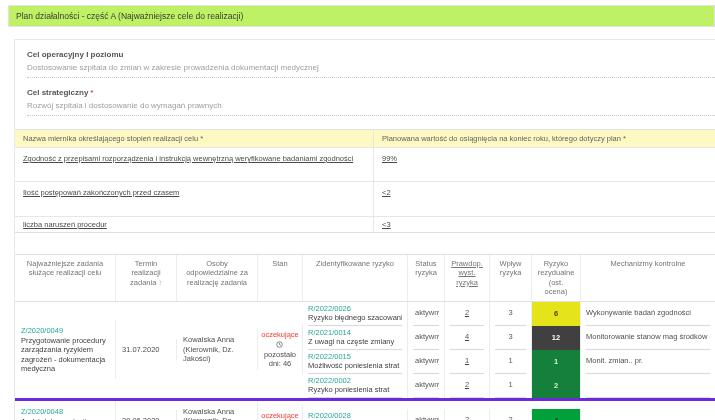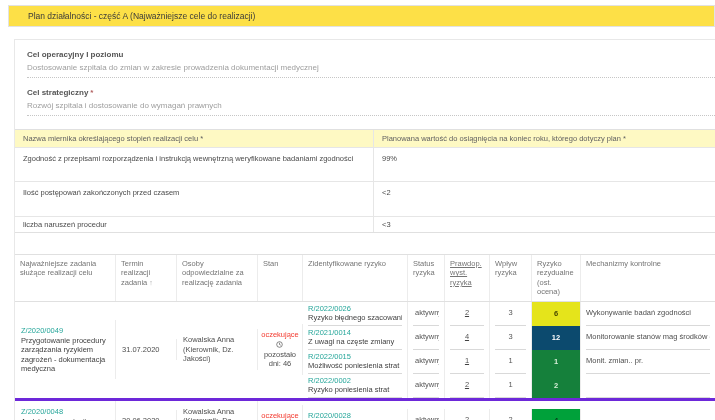--- a/index.html
+++ b/index.html
@@ -5,22 +5,22 @@
   * { box-sizing: border-box; }
   html,body { margin:0; padding:0; }
   body {
     width:715px; height:420px; overflow:hidden;
     background:#ffffff; color:#424242;
     font-family:"Liberation Sans", sans-serif;
   }
   
   .titlebar {
     margin:5px 0 0 8px; width:707px;
-    background:#fde047; border:1px solid #e2e2e2;
-    padding:5px 19px; font-size:8.5px; color:#3a3a3a;
+    background:#bef264; border:1px solid #e2e2e2;
+    padding:5px 7px; font-size:8.5px; color:#3a3a3a;
   }
   
   .panel {
     margin-left:14px; width:701px; margin-top:12px;
     border-top:1px solid #e8e8e8; border-left:1px solid #e8e8e8;
   }
   .goal-field { padding:10px 0 0 12px; }
   .goal-label { font-size:8px; font-weight:bold; color:#555; }
   .goal-required { color:#b05c5c; margin-left:2px; }
   .goal-value {
@@ -31,31 +31,31 @@
   .metrics { margin-top:13px; border-top:1px solid #e0e0e0; border-bottom:1px solid #e0e0e0; font-size:7.5px; }
   .mrow { display:flex; border-bottom:1px solid #e6e6e6; }
   .mrow:last-child { border-bottom:none; }
   .mhead { background:#fef9c3; color:#616161; }
   .mcell { padding:4px 8px; }
   .mname { width:359px; border-right:1px solid #e6e6e6; }
   .mvalue { flex:1; }
   .mbody .mrow:nth-child(1) .mcell { min-height:33px; padding-top:6px; }
   .mbody .mrow:nth-child(2) .mcell { min-height:34px; padding-top:6px; }
   .mbody .mrow:nth-child(3) .mcell { min-height:15px; padding-top:3px; padding-bottom:2px; }
-  .mbody { color:#4a4a4a; }
+  .mbody { color:#4a4a4a;text-decoration:underline; }
   
   .tasks { margin-top:21px; border-top:1px solid #e0e0e0; font-size:7.5px; }
   .thead { display:flex; border-bottom:1px solid #e0e0e0; min-height:30px; color:#757575; }
   .trow  { display:flex; border-bottom:3px solid #6d28d9;align-items:center; }
   .tcell { border-right:1px solid #ececec; }
   .tcell:last-child { border-right:none; }
   .c0{width:101px;} .c1{width:61px;} .c2{width:81px;} .c3{width:45px;}
   .c4{width:105px;} .c5{width:37px;} .c6{width:45px;text-decoration:underline;} .c7{width:42px;}
   .c8{width:49px;} .c9{flex:1; min-width:0;}
-  .th { padding:4px 5px; line-height:1.25; }
+  .th { padding:4px 5px; line-height:1.25;text-align:center; }
   .sort-arrow { font-size:7px; color:#9e9e9e; margin-left:2px; }
   .padcell { padding:6px 6px; line-height:1.25; color:#4f4f4f; }
   .code-link { color:#26a69a; text-decoration:none; display:block; line-height:1.2; }
   .task-desc { color:#3f3f3f; line-height:1.25; margin-top:1px; }
   .stancell { text-align:center; padding:6px 2px; }
   .state-text { color:#f3392e; font-weight:normal; }
   .state-detail { color:#4f4f4f; margin-top:1px; line-height:1.25; }
   .clock-icon { vertical-align:-1px; margin-right:1px; }
   
   .subcell {
@@ -170,21 +170,21 @@
             <div class="subcell numcell">2</div>
           </div>
           <div class="tcell c7">
             <div class="subcell numcell">3</div>
             <div class="subcell numcell">3</div>
             <div class="subcell numcell">1</div>
             <div class="subcell numcell">1</div>
           </div>
           <div class="tcell c8">
             <div class="score" style="background-color: rgb(229, 228, 27); color: rgb(74, 74, 0);">6</div>
-            <div class="score" style="background-color: #0c4a6e; color: rgb(255, 255, 255);">12</div>
+            <div class="score" style="background-color: #404040; color: rgb(255, 255, 255);">12</div>
             <div class="score" style="background-color: rgb(21, 128, 59); color: rgb(216, 238, 216);">1</div>
             <div class="score" style="background-color: rgb(21, 128, 59); color: rgb(216, 238, 216);">2</div>
           </div>
           <div class="tcell c9">
             <div class="subcell mechcell">Wykonywanie badań zgodności</div>
             <div class="subcell mechcell">Monitorowanie stanów mag środków ochr. os</div>
             <div class="subcell mechcell">Monit. zmian.. pr.</div>
             <div class="subcell mechcell"></div>
           </div>
         </div>

